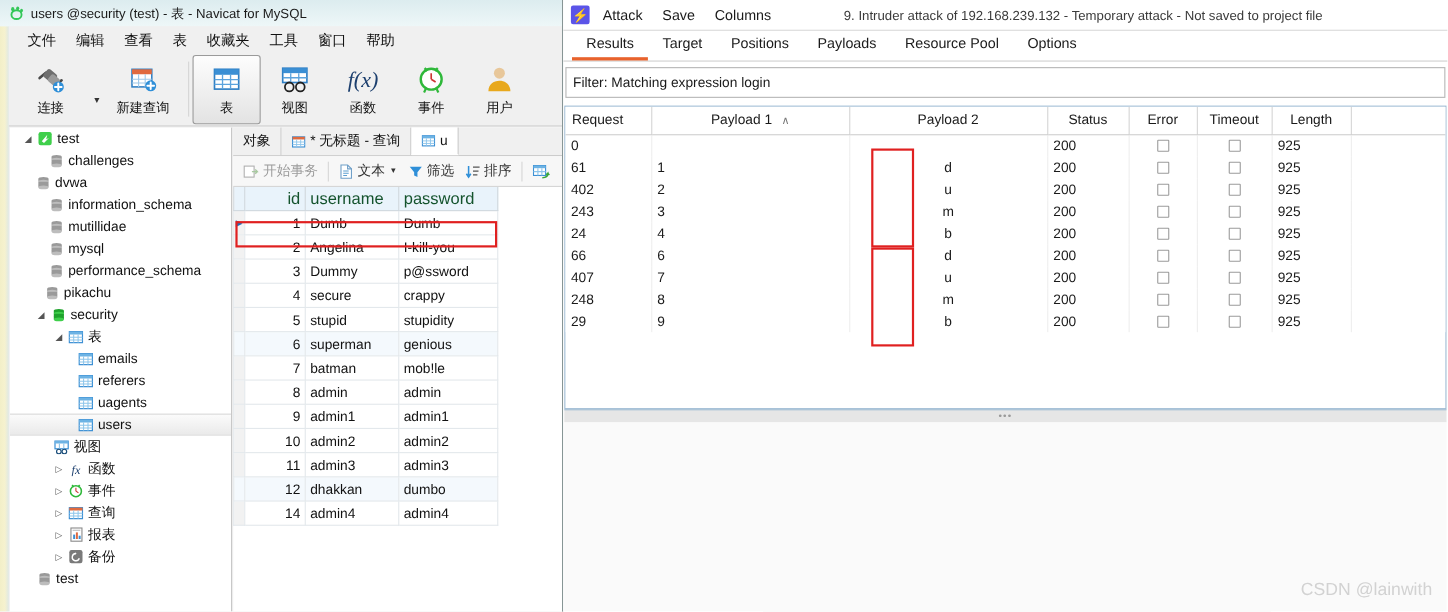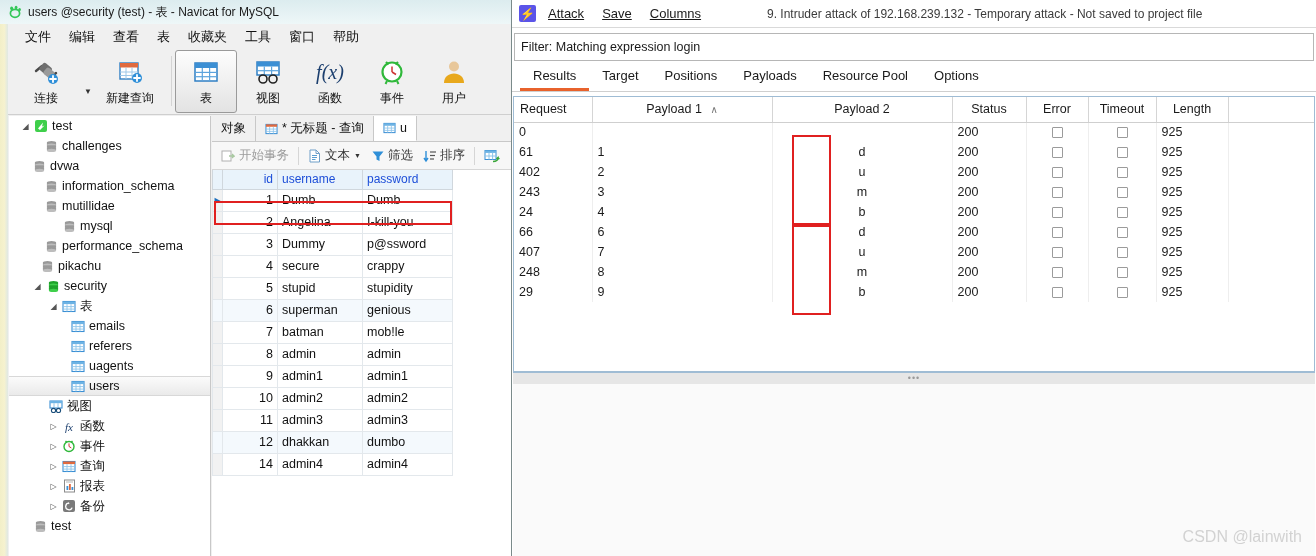--- a/index.html
+++ b/index.html
@@ -98,21 +98,21 @@
     border-bottom:1px solid #d6d6d6; padding-left:4px;
   }
   .gt-btn { display:flex; align-items:center; font-size:12.5px; color:#333;
             padding:0 5px; height:26px; cursor:default; white-space:nowrap; }
   .gt-btn.dim { color:#9b9b9b; }
   .gt-sep { width:1px; height:18px; background:#d6d6d6; margin:0 4px; }
 
   table.dgrid { border-collapse:collapse; width:240px; table-layout:fixed; }
   table.dgrid th {
     background:#e9f3fb; border:1px solid #d0d7dd; border-top:none;
-    font-weight:normal; font-size:12px; color:#1d4ed8; text-align:left;
+    font-weight:normal; font-size:15px; color:#14532d; text-align:left;
     padding:2px 4px; height:19px;
   }
   table.dgrid td {
     border:1px solid #e3e8ec; font-size:12.5px; color:#111;
     padding:1px 4px; height:22px; background:#fff; overflow:hidden; white-space:nowrap;
   }
   table.dgrid td.num { text-align:right; }
   table.dgrid tr.alt td { background:#f4f9fd; }
   table.dgrid td.rowmark {
     width:10px; background:#f2f2f2; border:1px solid #e3e8ec;
@@ -130,21 +130,21 @@
   #burp-top {
     height:28px; display:flex; align-items:center; border-bottom:1px solid #d9d9d9;
     background:#fff; position:relative;
   }
   .burp-logo {
     width:17px; height:17px; background:#5b54e8; border-radius:2px;
     margin-left:7px; margin-right:12px; flex:none;
     display:flex; align-items:center; justify-content:center;
     color:#fff; font-size:12px; line-height:1;
   }
-  .burp-mitem { font-size:13px; color:#1a1a1a; margin-right:18px; cursor:default; white-space:nowrap;text-decoration:underline; }
+  .burp-mitem { font-size:13px; color:#1a1a1a; margin-right:18px; cursor:default; white-space:nowrap; }
   #burp-attacktitle {
     position:absolute; left:255px; font-size:12px; color:#3b3b3b; white-space:nowrap;
   }
   #burp-tabs {
     height:28px; display:flex; align-items:flex-end; border-bottom:1px solid #cfcfcf;
     background:#fff; padding-left:8px;
   }
   .btab {
     font-size:13px; color:#1a1a1a; padding:3px 13px 5px 13px; cursor:default;
     border-bottom:3px solid transparent; white-space:nowrap;
@@ -403,21 +403,21 @@
               <rect x="1.9" y="5.3" width="9.2" height="2.4"></rect>
               <ellipse cx="6.5" cy="7.9" rx="4.6" ry="1.7" fill="#9a9a9a"></ellipse>
               <rect x="1.9" y="8" width="9.2" height="2.3"></rect>
               <ellipse cx="6.5" cy="10.4" rx="4.6" ry="1.7" fill="#bdbdbd"></ellipse>
             </g>
           </svg>
       </span>
       <span class="tlabel">mutillidae</span>
     </div>
 
-    <div class="tree-row" style="padding-left:51px">
+    <div class="tree-row" style="padding-left:33px">
       <span class="ticon">
         <svg width="13" height="13" viewBox="0 0 13 13">
             <g fill="#9a9a9a">
               <ellipse cx="6.5" cy="2.6" rx="4.6" ry="1.7"></ellipse>
               <rect x="1.9" y="2.6" width="9.2" height="2.4"></rect>
               <ellipse cx="6.5" cy="5.2" rx="4.6" ry="1.7" fill="#bdbdbd"></ellipse>
               <rect x="1.9" y="5.3" width="9.2" height="2.4"></rect>
               <ellipse cx="6.5" cy="7.9" rx="4.6" ry="1.7" fill="#9a9a9a"></ellipse>
               <rect x="1.9" y="8" width="9.2" height="2.3"></rect>
               <ellipse cx="6.5" cy="10.4" rx="4.6" ry="1.7" fill="#bdbdbd"></ellipse>
@@ -860,31 +860,31 @@
 <div id="burp">
 
   <div id="burp-top">
     <span class="burp-logo">⚡</span>
     <span class="burp-mitem">Attack</span>
     <span class="burp-mitem">Save</span>
     <span class="burp-mitem">Columns</span>
     <span id="burp-attacktitle">9. Intruder attack of 192.168.239.132 - Temporary attack - Not saved to project file</span>
   </div>
 
-  <div id="burp-filter">
-    <span>Filter: Matching expression login</span>
-  </div>
-
   <div id="burp-tabs">
     <div class="btab active">Results</div>
     <div class="btab">Target</div>
     <div class="btab">Positions</div>
     <div class="btab">Payloads</div>
     <div class="btab">Resource Pool</div>
     <div class="btab">Options</div>
+  </div>
+
+  <div id="burp-filter">
+    <span>Filter: Matching expression login</span>
   </div>
 
   <div id="burp-resultsbox">
     <table class="rgrid">
       <colgroup>
         <col style="width:78px">
           <col style="width:180px">
           <col style="width:180px">
         <col style="width:74px">
           <col style="width:62px">

